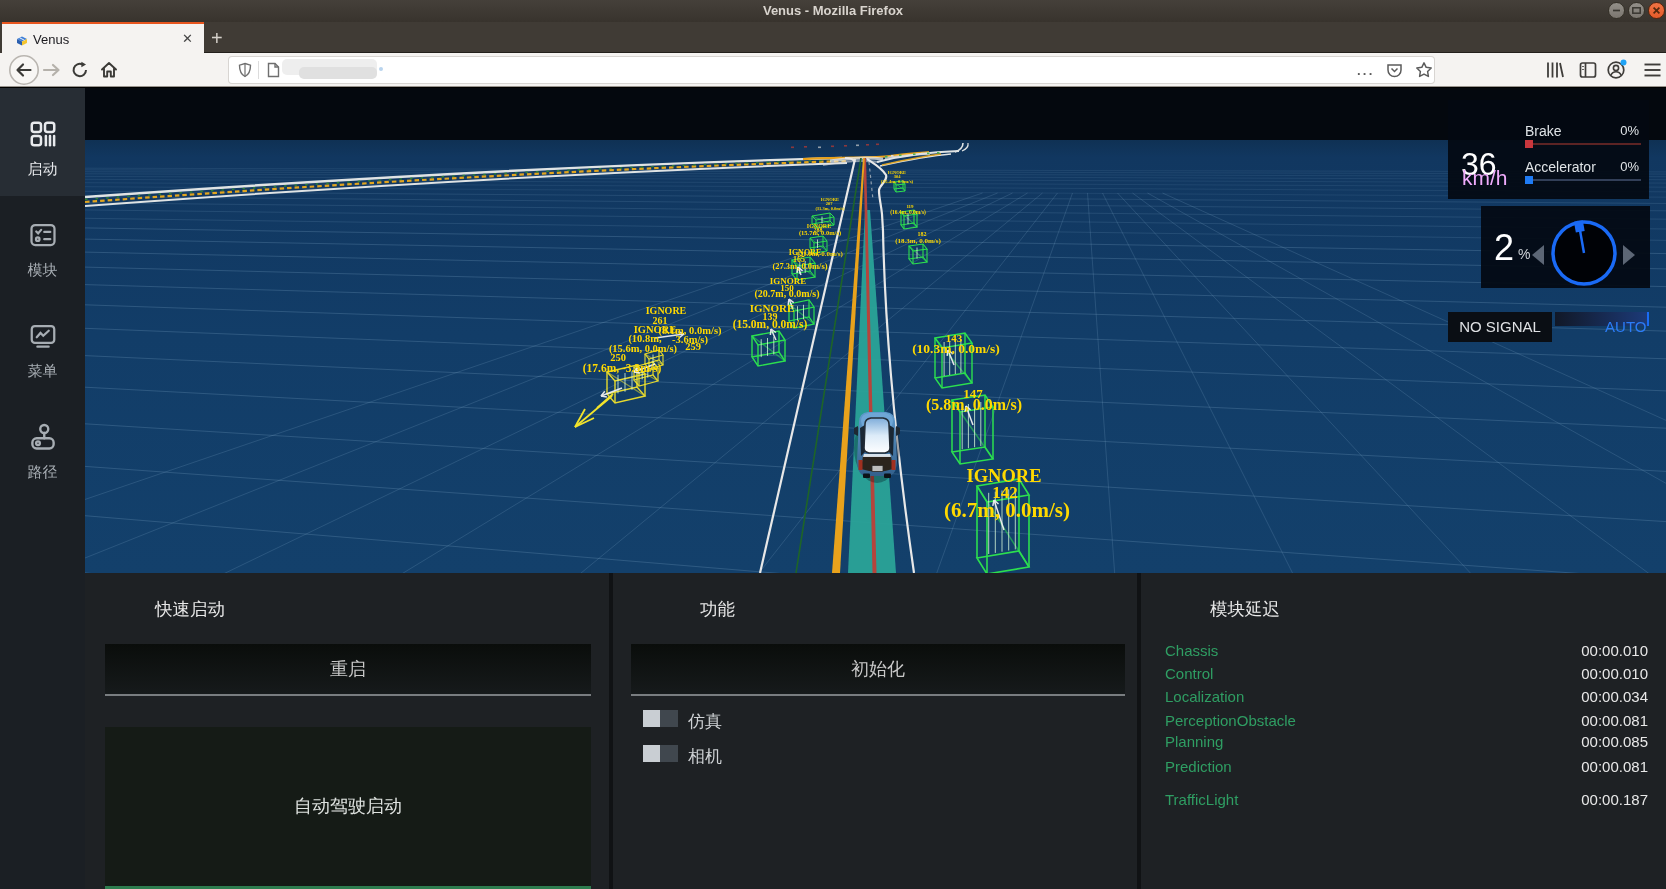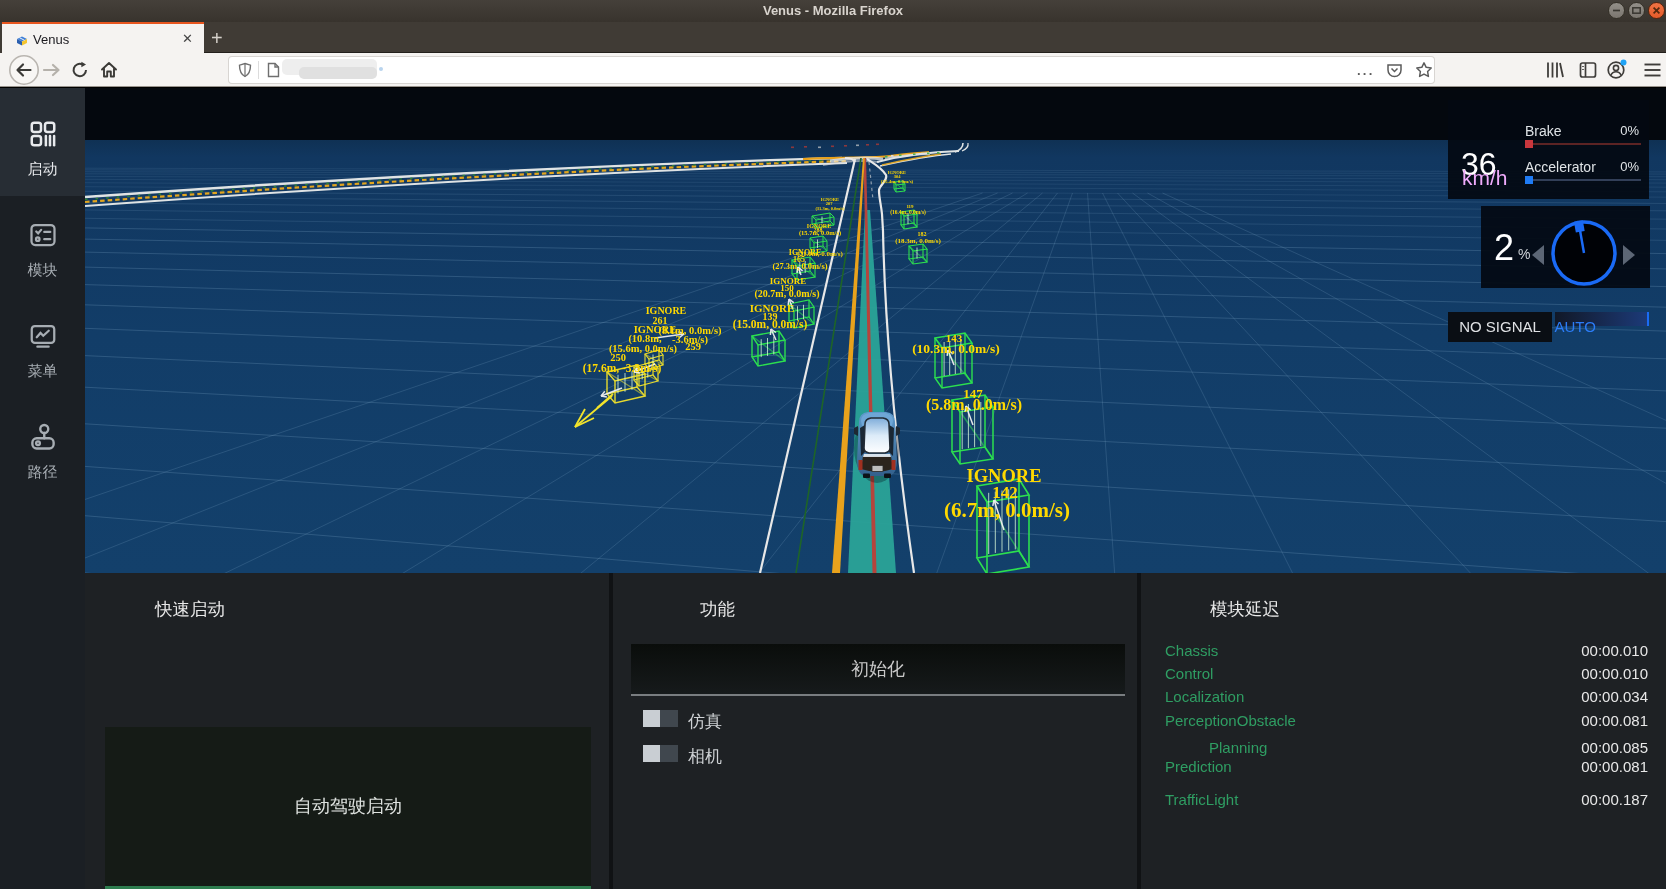--- a/index.html
+++ b/index.html
@@ -27,21 +27,21 @@
 .sbitem .ic { margin-top:31px; }
 .sbitem .lb { margin-top:7px; font-size:15px; color:#a7adb3; }
 .sbitem.act { background:#272d34; height:108px; }
 .sbitem.act .lb { color:#e8eaed; }
 
 
 .dash { position:absolute; background:rgba(3,9,17,0.92); color:#dfe3e6; }
 #speed  { left:1448px; top:12px;  width:201px; height:99px; }
 #wheelp { left:1481px; top:118px; width:169px; height:82px; }
 #nosig  { left:1448px; top:224px; width:104px; height:30px; background:#0a0e14; text-align:center; line-height:30px; font-size:15px; color:#dfe1e4;}
-#autob  { left:1554.5px; top:224px; width:94px; height:14px; background:linear-gradient(90deg,#111827,#1c3a78); border-right:2.5px solid #1a6cf5; text-align:left; line-height:30px; font-size:15px; color:#2b7cf7; }
+#autob  { left:1554.5px; top:224px; width:94px; height:14px; background:linear-gradient(90deg,#111827,#1c3a78); border-right:2.5px solid #1a6cf5; text-align:right; line-height:30px; font-size:15px; color:#2b7cf7; }
 #gearb  { left:1448px; top:260px; width:201px; height:31px; background:#0a0e14; font-size:15px; color:#dfe1e4; }
 
 
 #panels { position:absolute; left:85px; top:485px; width:1581px; height:316px; background:#c4b5fd; }
 .panel { position:absolute; top:0; height:316px; background:#1e2124; }
 .panel .title { position:absolute; font-size:17.5px; color:#e8e8e8; }
 .bigbtn { position:absolute; background:linear-gradient(#0a0d0b,#161a1b); border-bottom:2px solid #797d80;
   text-align:center; font-size:18px; color:#c9c9c9; line-height:50px; }
 .greenbtn { position:absolute; background:#151b16; border-bottom:3px solid #2e7d4f; text-align:center; font-size:18px; color:#dfe3e0; }
 .toggle { position:absolute; width:35px; height:17px; background:#40474e; }
@@ -608,20 +608,21 @@
           <path d="M2,1 L14,11 L2,21 Z" fill="#5c6675"></path>
         </svg>
   </div>
 
   <div class="dash" id="nosig">NO SIGNAL</div>
   <div class="dash" id="autob">AUTO</div>
 
   <div id="panels">
     <div class="panel" style="left:0;width:524px;">
       <div class="title" style="left:70px;top:24px;">快速启动</div>
+      <div class="bigbtn" style="left:20px;top:71px;width:486px;height:52px;">重启</div>
       <div class="greenbtn" style="left:20px;top:154px;width:486px;height:162px;line-height:159px;">自动驾驶启动</div>
     </div>
     <div class="abs" style="left:524px;top:0;width:4px;height:316px;background:#101214;"></div>
     <div class="panel" style="left:528px;width:524px;">
       <div class="title" style="left:87px;top:24px;">功能</div>
       <div class="bigbtn" style="left:18px;top:71px;width:494px;height:52px;">初始化</div>
       <div class="toggle" style="left:30px;top:137px;">
             <div class="knob"></div>
           </div>
       <div class="tlabel" style="left:75px;top:137px;">仿真</div>
@@ -630,20 +631,20 @@
           </div>
       <div class="tlabel" style="left:75px;top:172px;">相机</div>
     </div>
     <div class="abs" style="left:1052px;top:0;width:4px;height:316px;background:#101214;"></div>
     <div class="panel" style="left:1056px;width:525px;">
       <div class="title" style="left:69px;top:24px;">模块延迟</div>
       <div class="mrow" style="top:69px;"><span class="k">Chassis</span><span class="v">00:00.010</span></div>
       <div class="mrow" style="top:92px;"><span class="k">Control</span><span class="v">00:00.010</span></div>
       <div class="mrow" style="top:115px;"><span class="k">Localization</span><span class="v">00:00.034</span></div>
       <div class="mrow" style="top:139px;"><span class="k">PerceptionObstacle</span><span class="v">00:00.081</span></div>
-      <div class="mrow" style="top:166px;margin-left:44px;"><span class="k">Planning</span><span class="v">00:00.085</span></div>
+      <div class="mrow" style="top:160px;"><span class="k">Planning</span><span class="v">00:00.085</span></div>
       <div class="mrow" style="top:185px;"><span class="k">Prediction</span><span class="v">00:00.081</span></div>
       <div class="mrow" style="top:218px;"><span class="k">TrafficLight</span><span class="v">00:00.187</span></div>
     </div>
   </div>
 </div>
 
 </div>
 
 </body></html>

